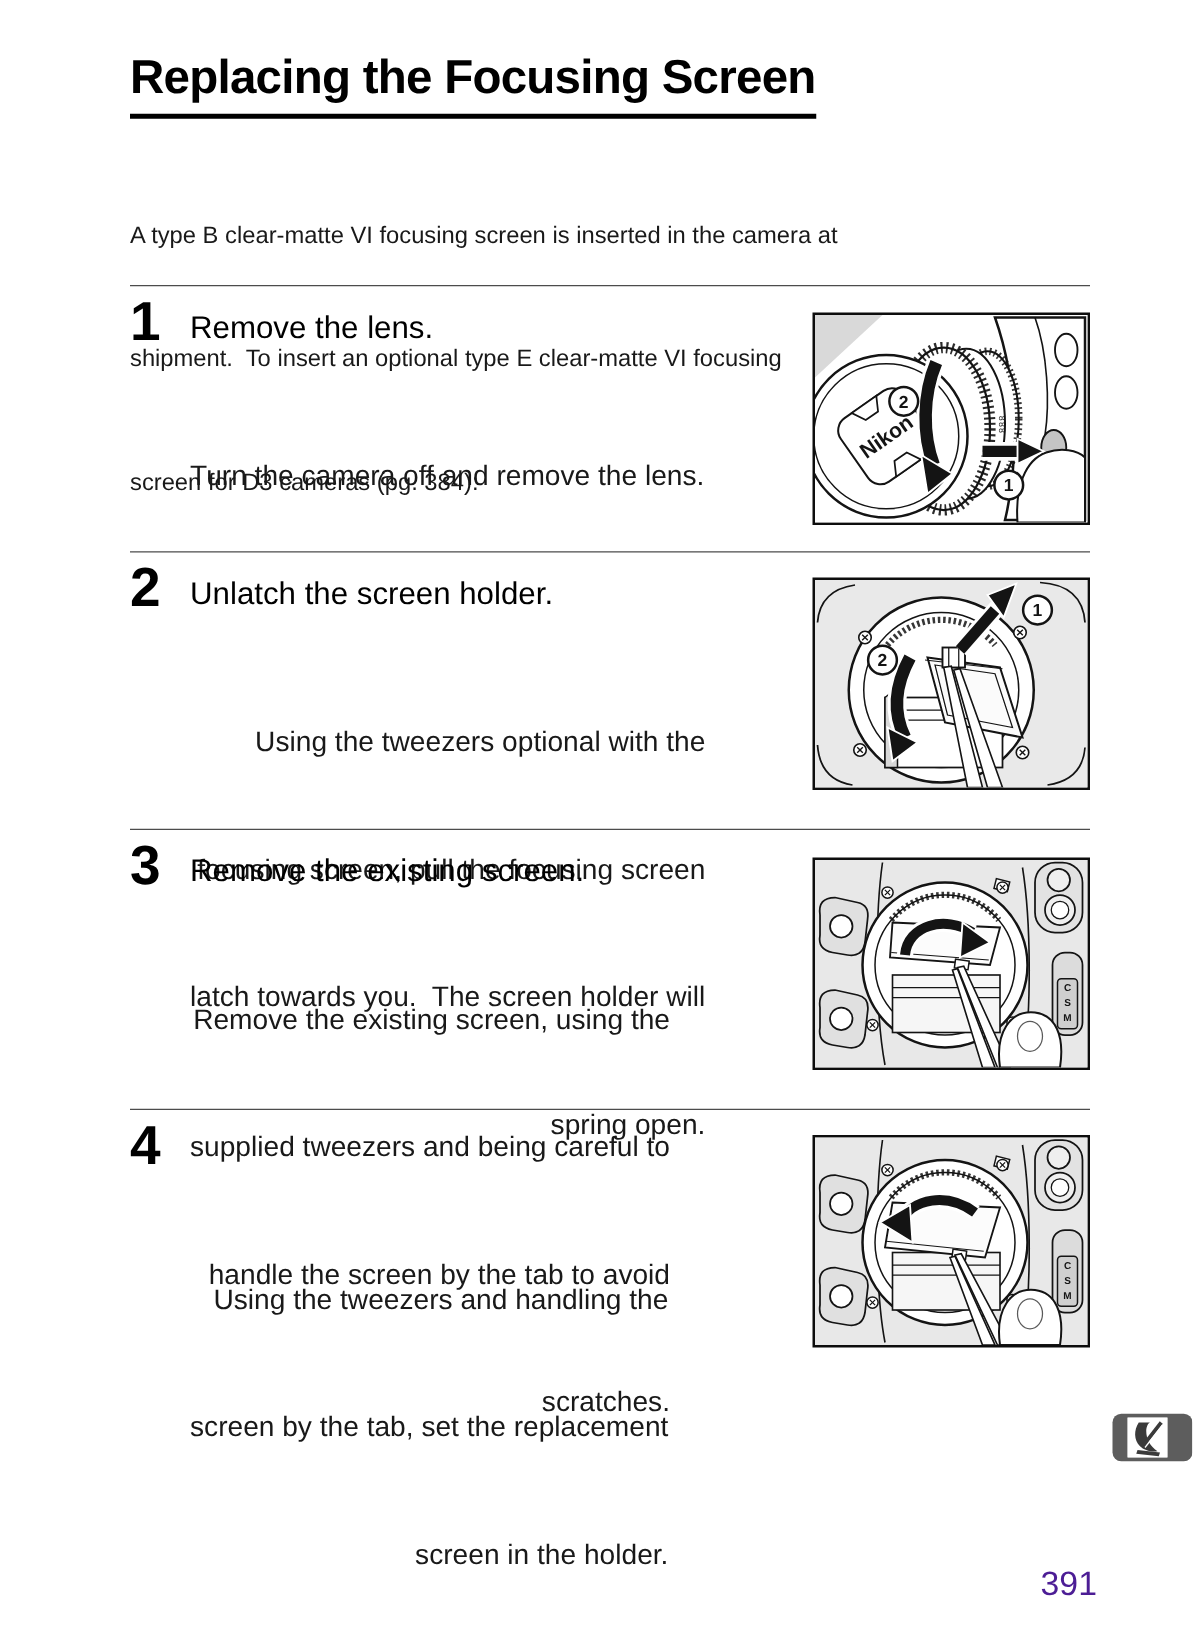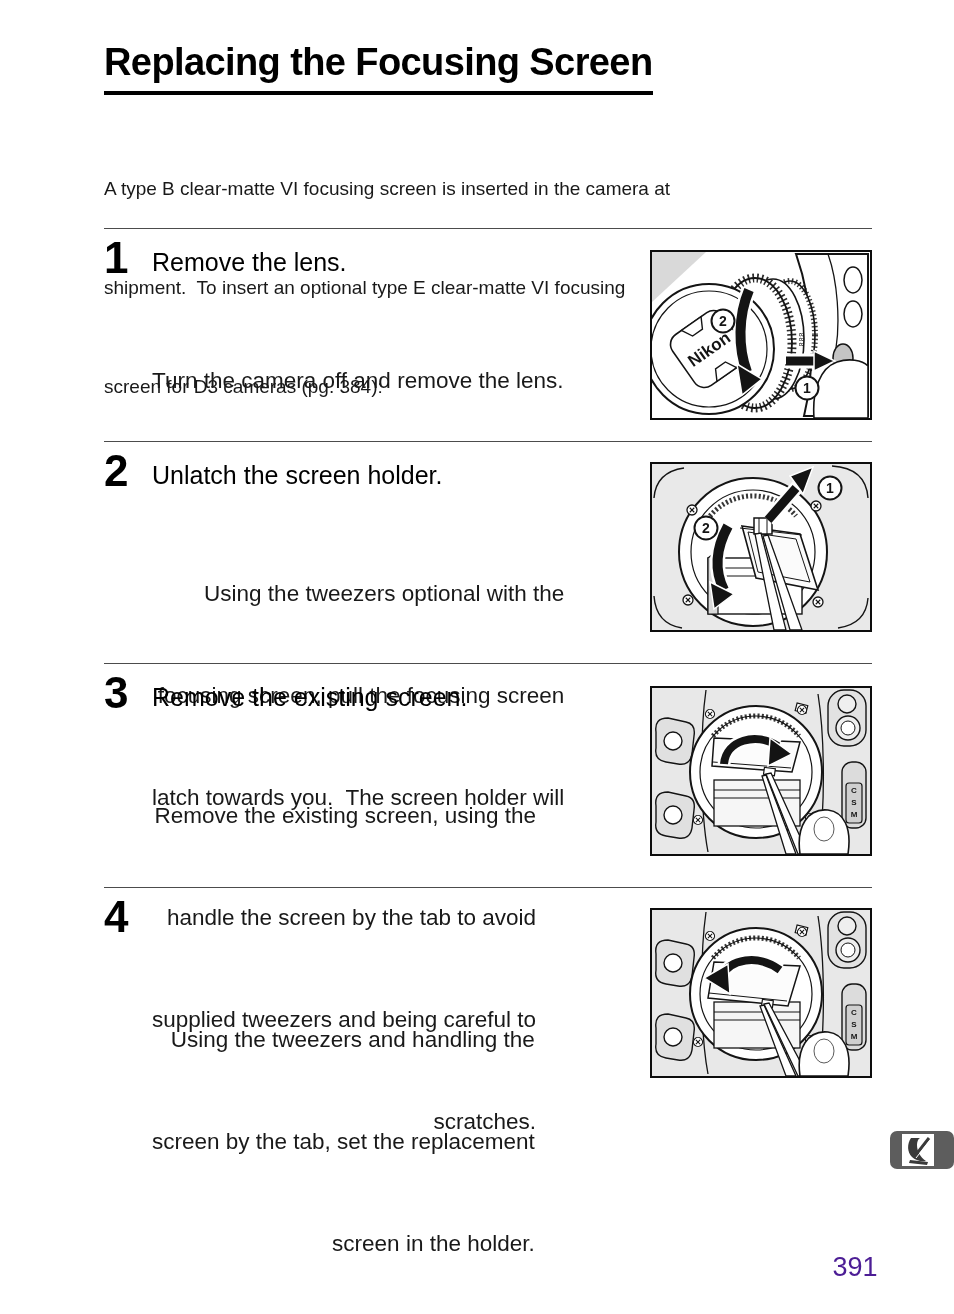--- a/index.html
+++ b/index.html
@@ -102,20 +102,21 @@
   </figure>
 
   <section class="step" style="top:441px">
     <div class="rule"></div>
     <div class="step-num">2</div>
     <h2 class="step-heading">Unlatch the screen holder.</h2>
     <div class="step-body">
       <div>Using the tweezers optional with the</div>
       <div>focusing screen, pull the focusing screen</div>
       <div>latch towards you.  The screen holder will</div>
+      <div>spring open.</div>
     </div>
   </section>
 
   <figure class="fig" style="top:462px">
     <svg viewBox="0 0 218 166">
       <rect width="218" height="166" fill="#e9e9e9"></rect>
       <g stroke="#141414" fill="none" stroke-width="1.4">
         <path d="M2,34 Q4,8 32,4"></path>
         <path d="M180,2 Q214,4 216,34"></path>
         <path d="M2,132 Q4,160 30,164"></path>
@@ -188,22 +189,22 @@
       </g>
     </svg>
   </figure>
 
   <section class="step" style="top:663px">
     <div class="rule"></div>
     <div class="step-num">3</div>
     <h2 class="step-heading">Remove the existing screen.</h2>
     <div class="step-body">
       <div>Remove the existing screen, using the</div>
+      <div>supplied tweezers and being careful to</div>
       <div>handle the screen by the tab to avoid</div>
-      <div>supplied tweezers and being careful to</div>
       <div>scratches.</div>
     </div>
   </section>
 
   <figure class="fig" style="top:686px">
     <svg viewBox="0 0 218 166">
       <rect width="218" height="166" fill="#e8e8e8"></rect>
       <g stroke="#141414" fill="none" stroke-width="1.3">
         <path d="M54,2 C48,44 48,122 56,164"></path>
         <path d="M166,6 C173,50 173,120 167,162"></path>

